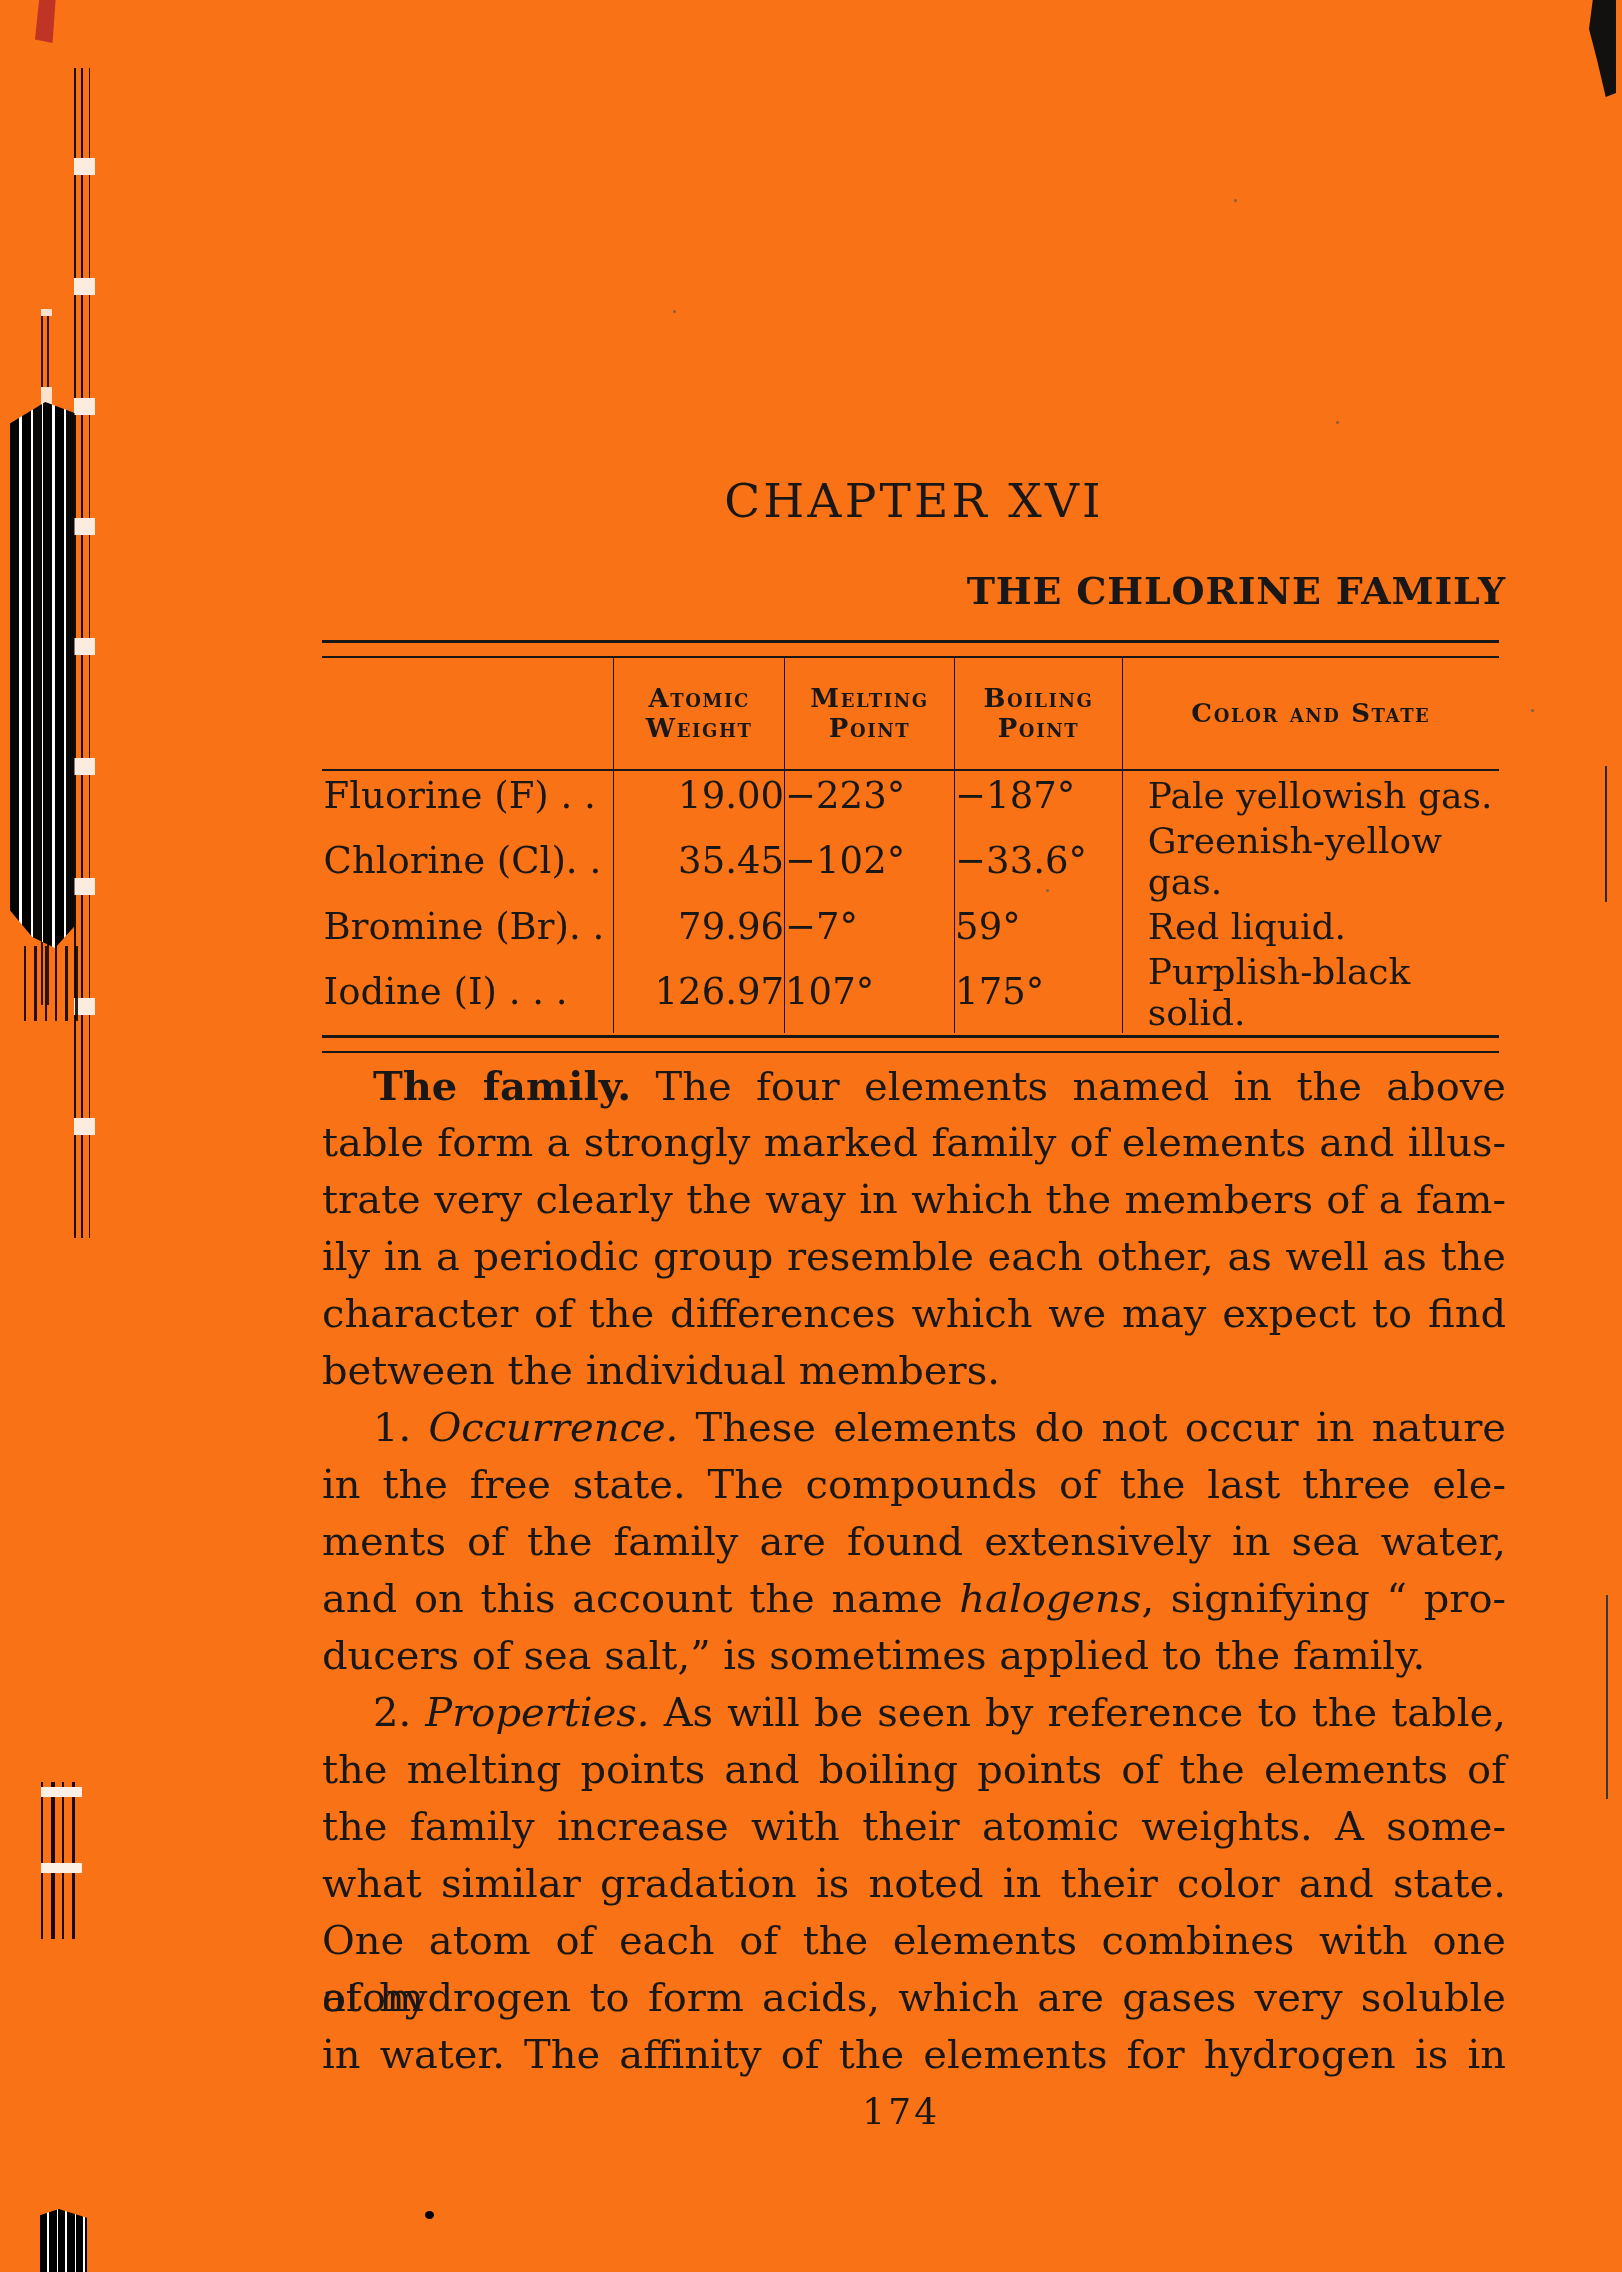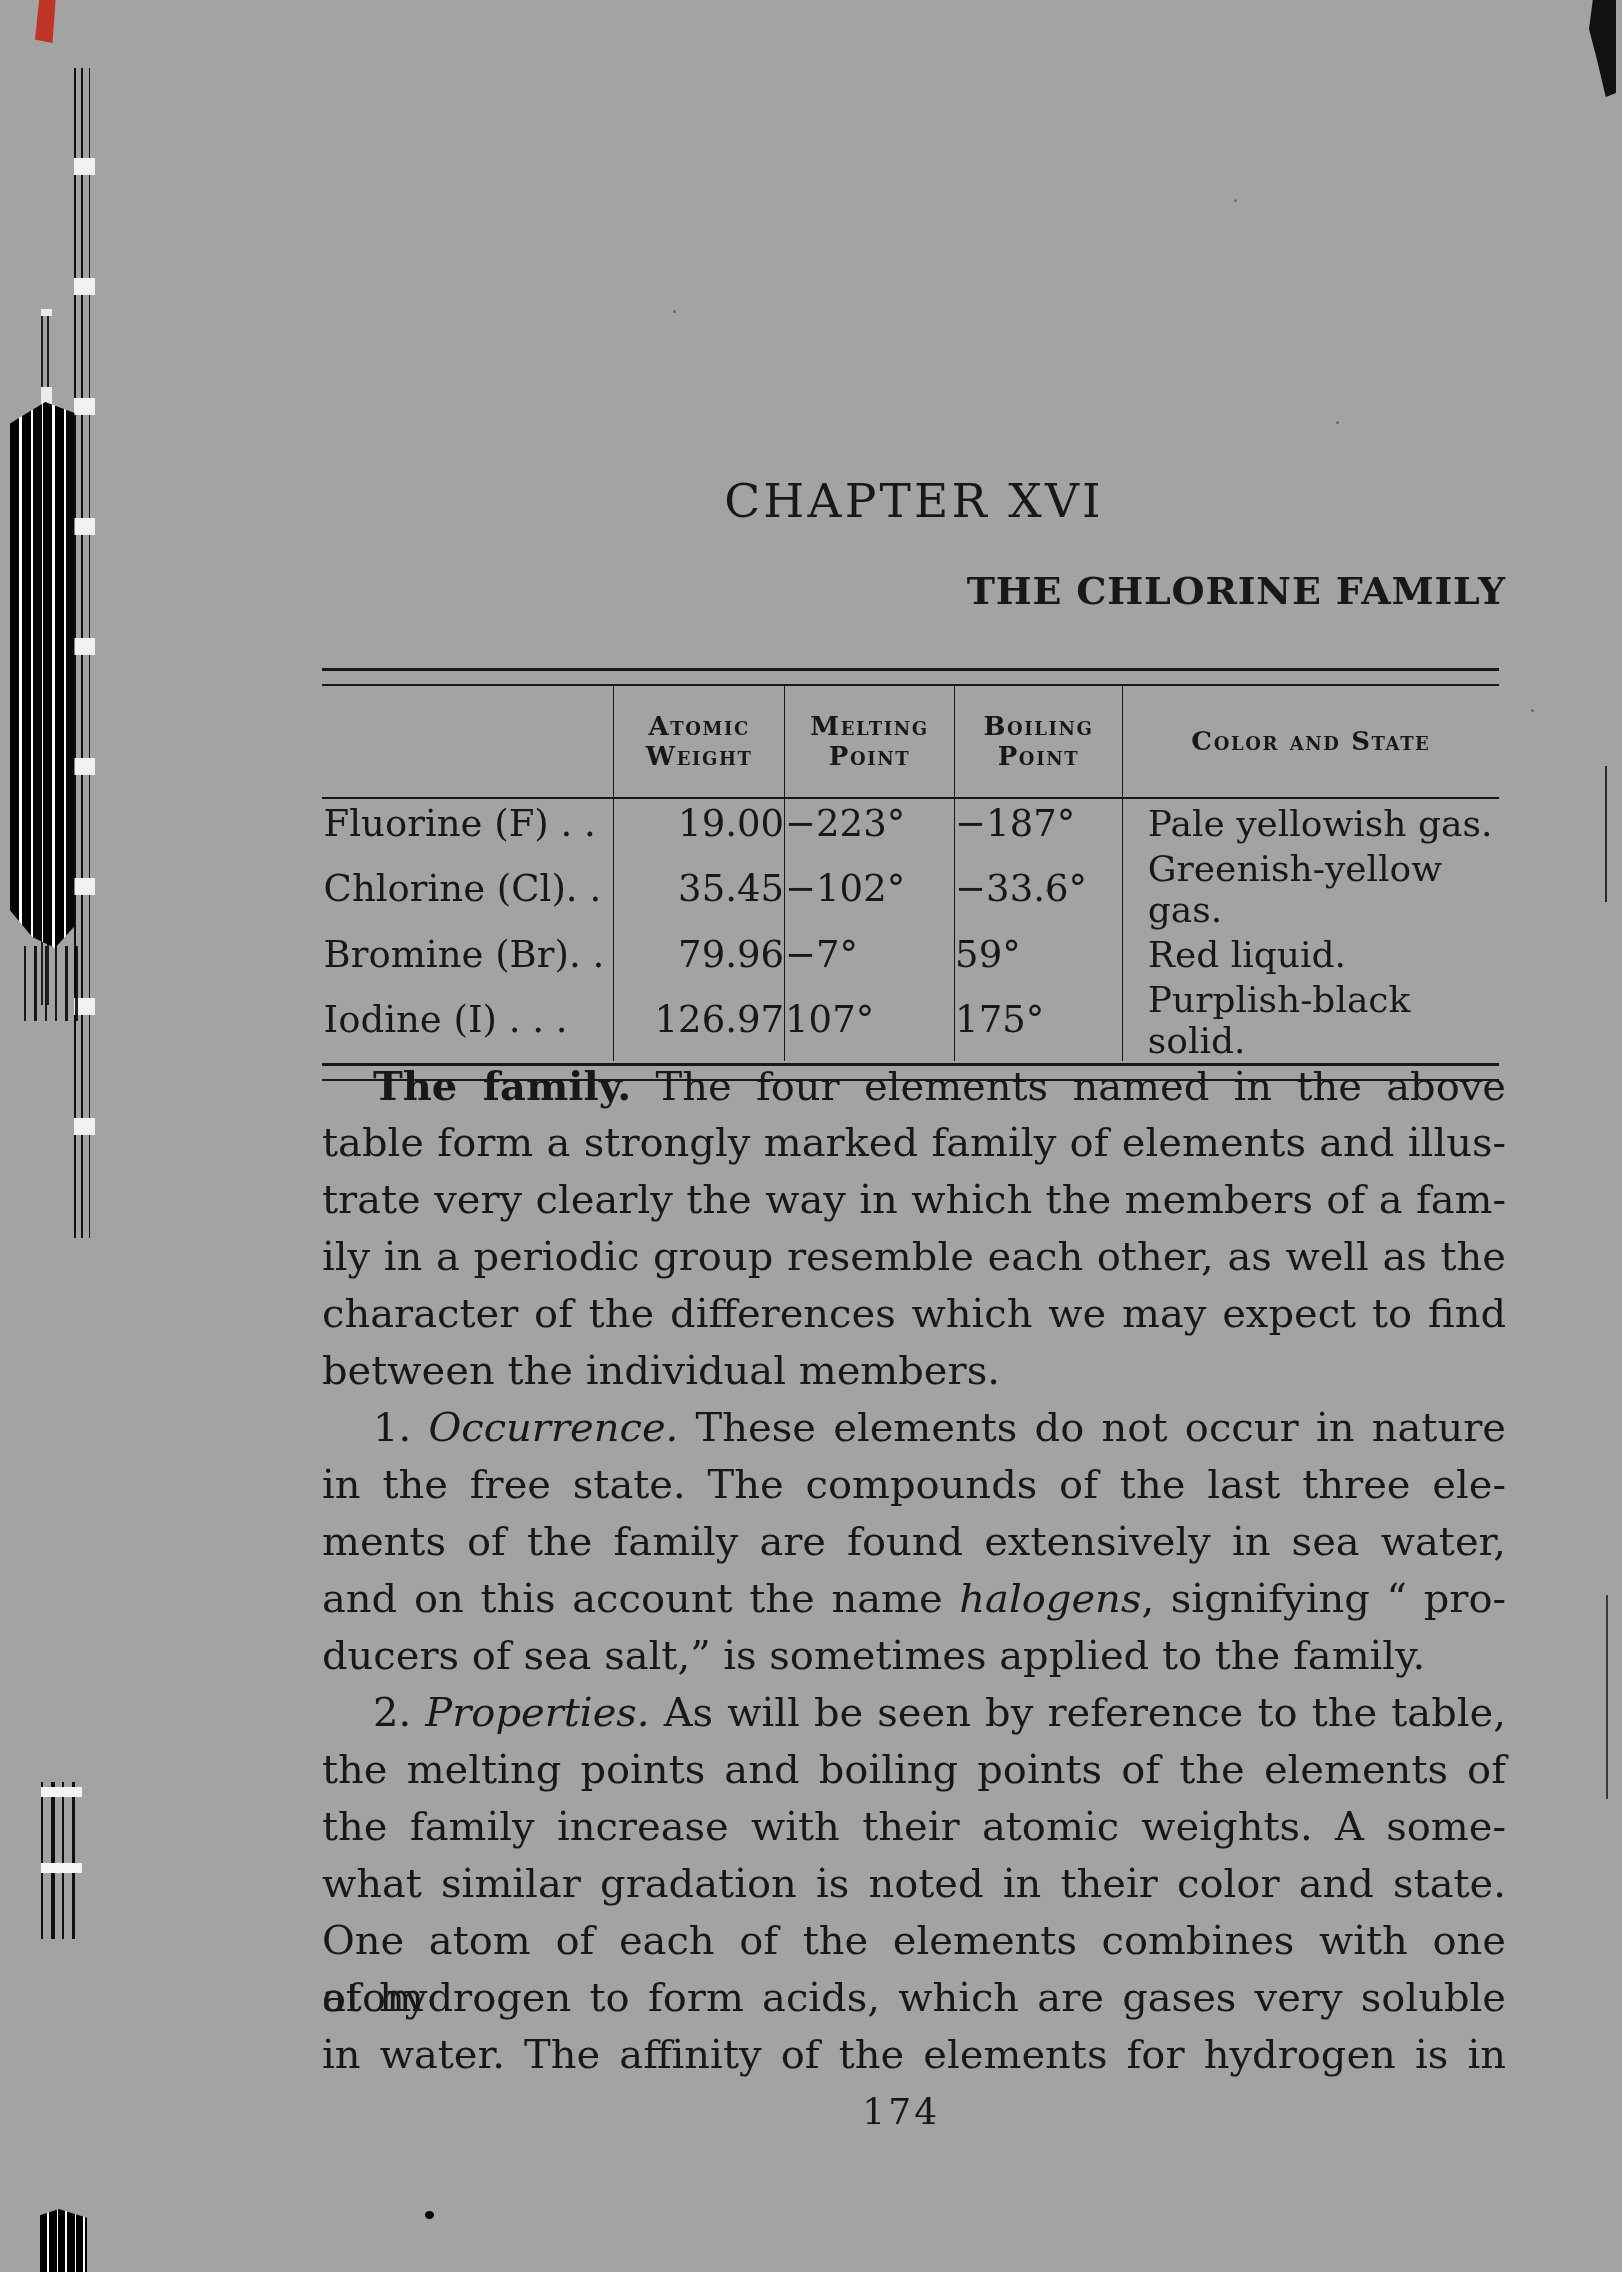--- a/index.html
+++ b/index.html
@@ -1,34 +1,34 @@
 <!DOCTYPE html>
 <html style="font-size:12.7px"><head>
 <meta charset="utf-8">
 <style>
   html,body { margin:0; padding:0; background:#e8e8e4; }
   .page {
     position:relative; width:1623px; height:2273px;
-    background:#a3a3a3; overflow:hidden;
+    background:#f97316; overflow:hidden;
     font-family:"DejaVu Serif", serif; color:#1a1817;
   }
   .content { position:absolute; left:322px; top:0; width:1184px; }
 
   
   .chapter {
     position:absolute; top:473px; left:0; width:100%;
     text-align:center; font-size:47px; font-weight:400; letter-spacing:3.2px;
   }
   .booktitle {
     position:absolute; top:568px; left:0; width:100%;
     text-align:right; font-size:38px; font-weight:700; letter-spacing:0.8px;
   }
 
   
-  .tablewrap { position:absolute; top:668px; left:0; width:1177px; }
+  .tablewrap { position:absolute; top:640px; left:0; width:1177px; }
   .drule { height:12.7px; border-top:3.2px solid #1a1817; border-bottom:2.4px solid #1a1817; }
   .drule.bottom { margin-top:2.4px; }
   table.halogens { width:100%; border-collapse:collapse; table-layout:fixed; }
   .halogens col.c1 { width:24.8%; }
   .halogens col.c2 { width:14.5%; }
   .halogens col.c3 { width:14.45%; }
   .halogens col.c4 { width:14.25%; }
   .halogens col.c5 { width:32.0%; }
   .halogens th, .halogens td { padding:0; }
   .halogens .vl { border-left:1.6px solid #1a1817; }

